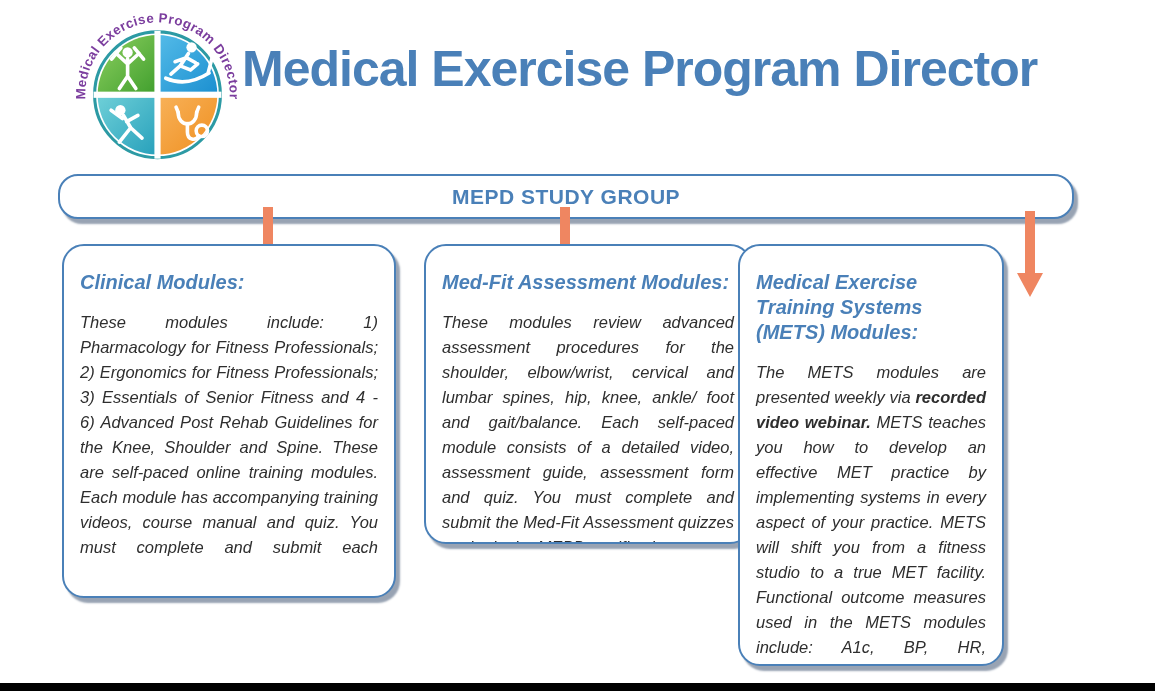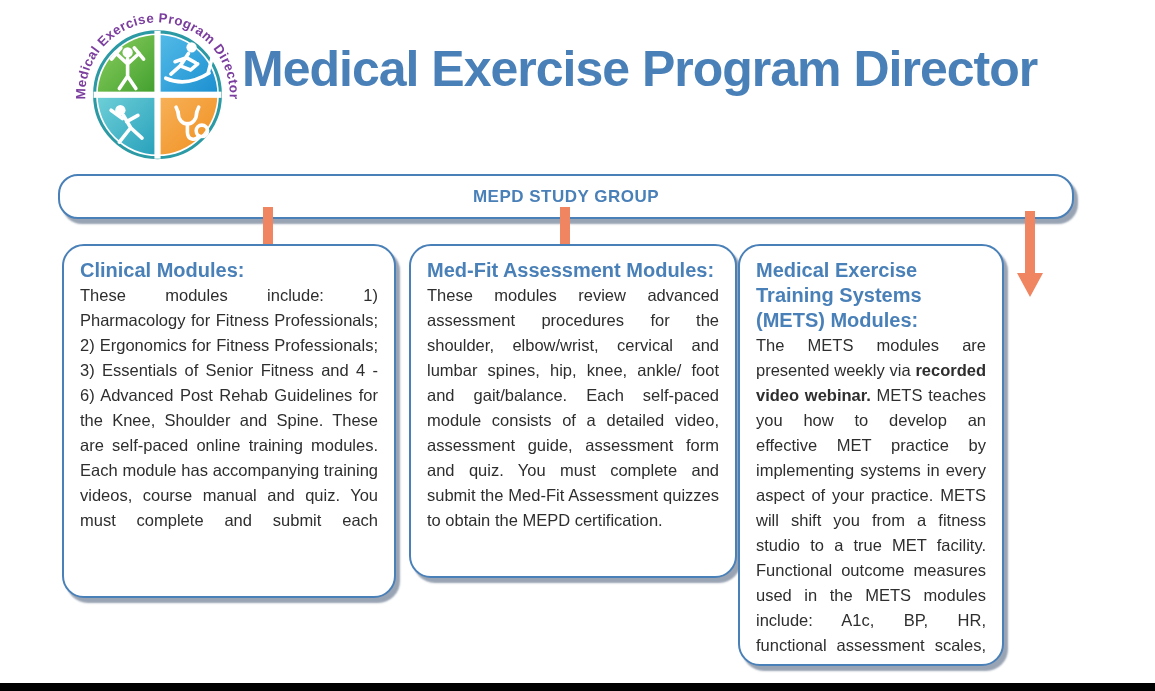--- a/index.html
+++ b/index.html
@@ -22,41 +22,41 @@
     font-size:50px;font-weight:bold;letter-spacing:-1px;white-space:nowrap;
     color:var(--accent-blue);
   }
   .study-group-box{
     position:absolute;left:58px;top:174px;width:1016px;height:45px;
     background:#ffffff;border:2.5px solid var(--accent-blue);border-radius:20px;
     box-shadow:4px 5px 2px 0 var(--shadow-gray);
     display:flex;align-items:center;justify-content:center;
   }
   .study-group-label{
-    font-size:17px;font-weight:bold;letter-spacing:0.5px;color:var(--accent-blue);
+    font-size:21px;font-weight:bold;letter-spacing:0.5px;color:var(--accent-blue);
   }
   .flow-arrow{position:absolute;}
   .flow-arrow polygon{fill:var(--arrow-orange);}
   .arrow-1{left:255px;top:207px;width:26px;height:68px;}
   .arrow-2{left:552px;top:207px;width:26px;height:68px;}
   .arrow-3{left:1017px;top:211px;width:26px;height:86px;}
   .module-box{
     position:absolute;background:#ffffff;
     border:2.5px solid var(--accent-blue);border-radius:22px;
     box-shadow:4px 5px 2px 0 var(--shadow-gray);
-    padding:12px 16px 10px 16px;overflow:hidden;
+    padding:24px 16px 10px 16px;overflow:hidden;font-style:italic;
   }
   .box-1{left:62px;top:244px;width:334px;height:354px;}
-  .box-2{left:409px;top:244px;width:328px;height:334px;}
+  .box-2{left:424px;top:244px;width:328px;height:300px;}
   .box-3{left:738px;top:244px;width:266px;height:422px;}
   .module-heading{
     font-size:20px;font-weight:bold;color:var(--accent-blue);line-height:25px;
   }
   .module-body{
-    font-size:16.5px;line-height:25px;color:var(--text-dark);
+    margin-top:15px;font-size:16.5px;line-height:25px;color:var(--text-dark);
     text-align:justify;
   }
   .box-1 .module-body{text-align-last:justify;}
   .bold-inline{font-weight:bold;}
   .arc-text{
     fill:var(--logo-purple);font-family:"Liberation Sans","DejaVu Sans",sans-serif;
     font-size:13px;font-weight:bold;letter-spacing:0.4px;
   }
   .bottom-bar{
     position:absolute;left:0;bottom:0;width:1155px;height:8px;background:#000000;

